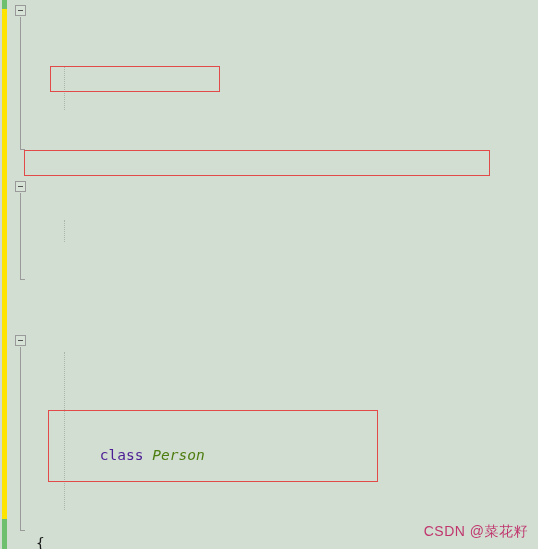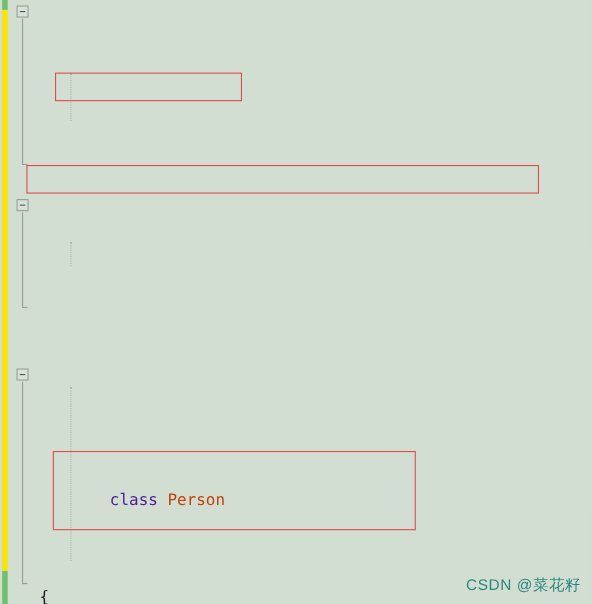--- a/index.html
+++ b/index.html
@@ -33,21 +33,21 @@
     white-space:pre;
     color:#1a1a1a;
   }
   .line{
     position:relative;height:22px;
     padding-left:0;
   }
   .ln{position:absolute;left:0;top:0;white-space:pre;}
   
   .kw{color:#4c1d95;}
-  .type{color:#c2410c;}
+  .type{color:#4d7c0f;font-style:italic;}
   .plain{color:#1a1a1a;}
   
   .collapse{
     position:absolute;
     width:11px;height:11px;
     border:1px solid #9a9a9a;
     background:#d7e3d7;
     box-sizing:border-box;
   }
   .collapse:after{
@@ -69,21 +69,21 @@
     position:absolute;
     border:1px solid #e24a4a;
     box-sizing:border-box;
     pointer-events:none;
   }
   
   .watermark{
     position:absolute;right:10px;bottom:8px;
     font-family:"Liberation Sans",sans-serif;
     font-size:14px;
-    color:#0f766e;
+    color:#be185d;
     opacity:.85;
     letter-spacing:.5px;
   }
 </style>
 </head>
 <body>
 
 <div id="editor">
 
   <div class="gutter">

